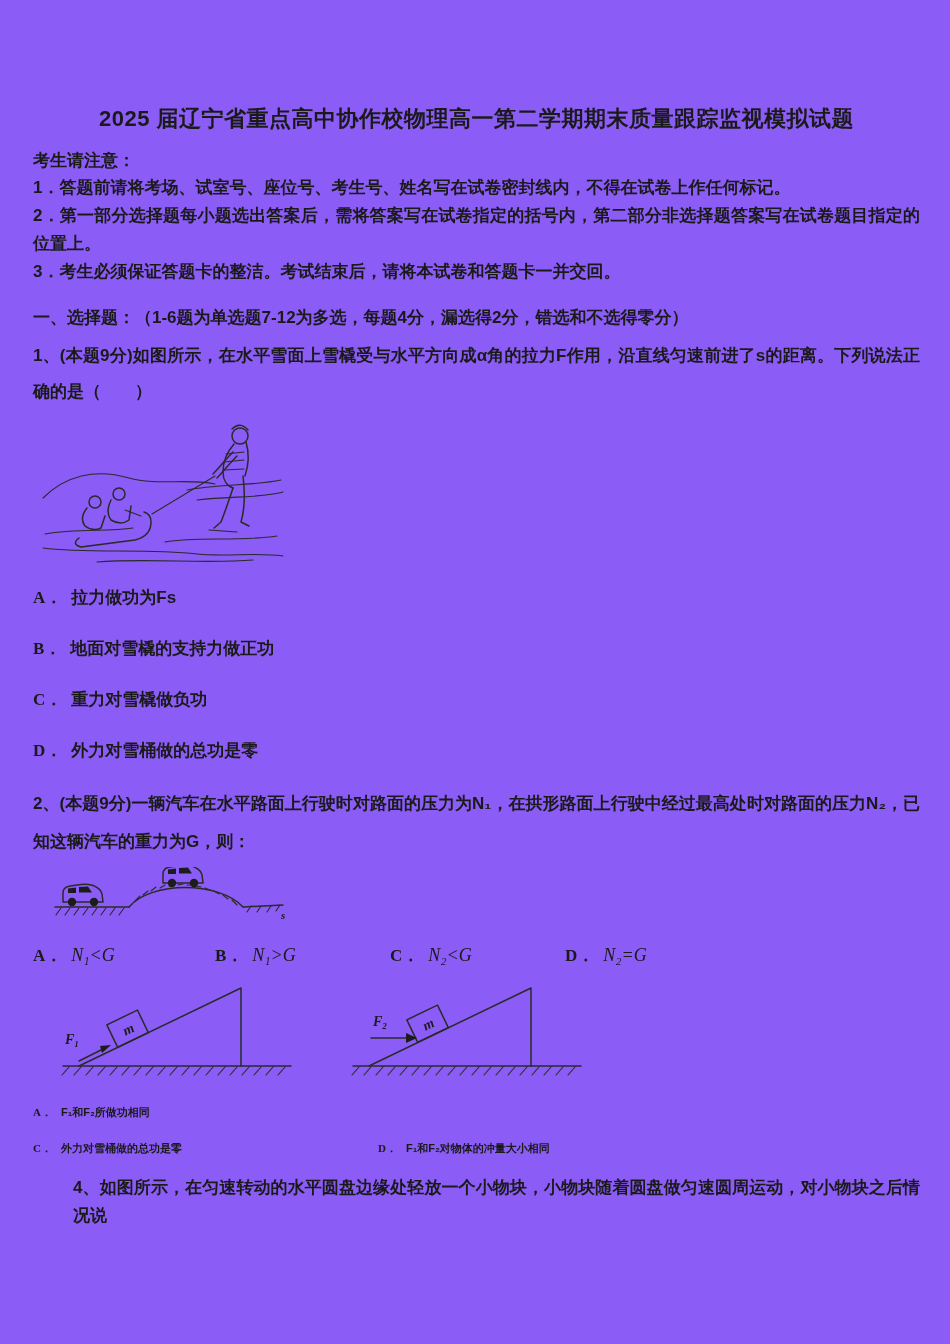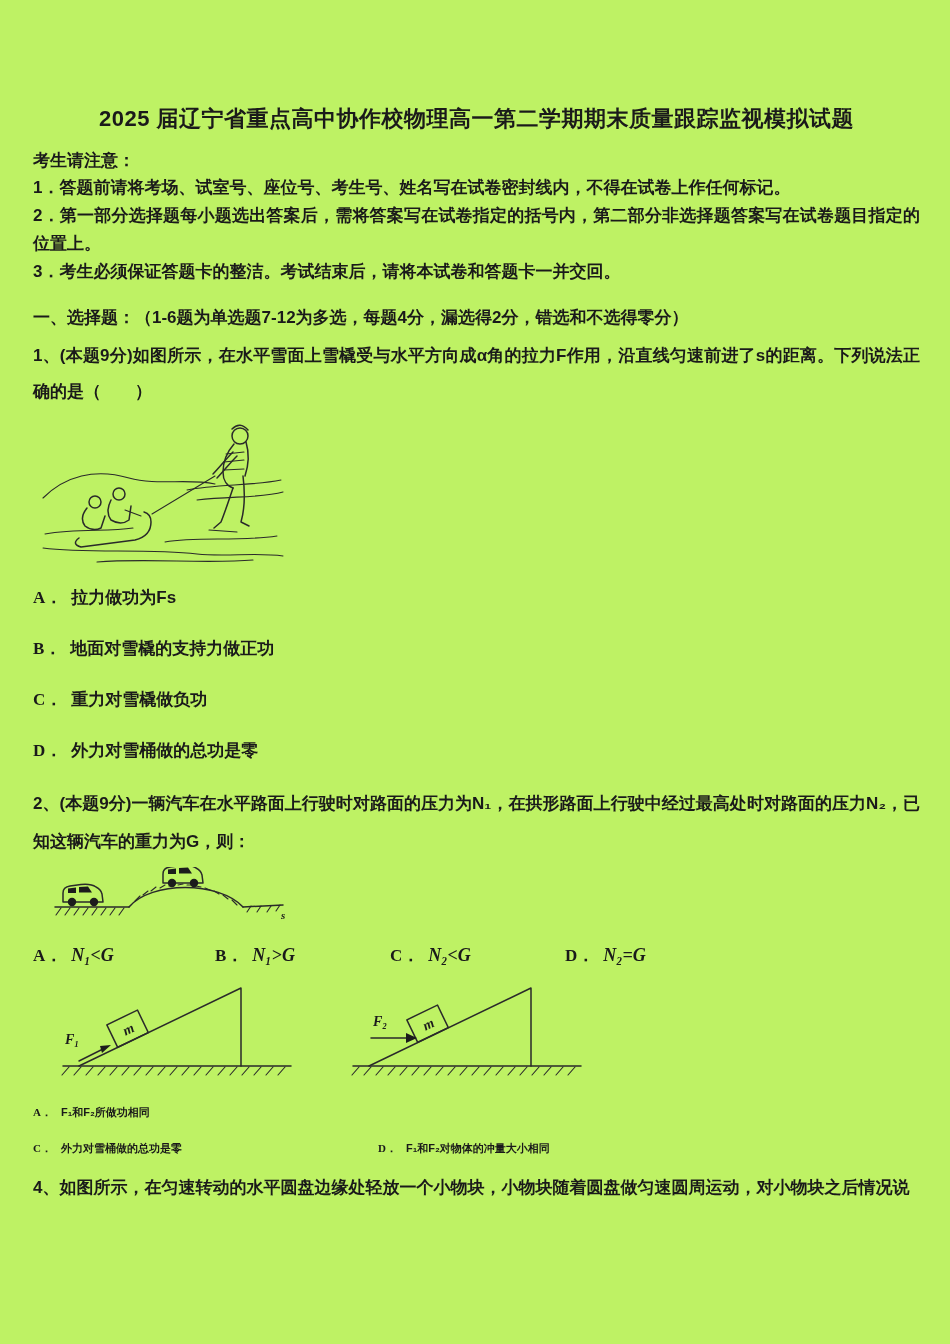--- a/index.html
+++ b/index.html
@@ -1,46 +1,46 @@
 <!DOCTYPE html>
 <html><head>
 <meta charset="utf-8">
 <style>
   html,body{margin:0;padding:0;background:#e8e8e8;}
   .page{
     width:950px;height:1344px;box-sizing:border-box;margin:0 auto;
-    background:#bef264;color:#1a1a1a;overflow:hidden;
+    background:#8b5cf6;color:#1a1a1a;overflow:hidden;
     padding:104px 30px 0 33px;
     font-family:"Liberation Sans","DejaVu Sans",sans-serif;
   }
   .title{
     font-size:22px;font-weight:700;text-align:center;
     line-height:1.35;margin:0 0 14px 0;letter-spacing:.5px;
   }
   .notice-heading{font-size:17px;font-weight:700;line-height:26px;margin:0;}
   .notice-item{font-size:17px;font-weight:600;line-height:28px;margin:0;text-align:justify;}
   .section-header{font-size:17px;font-weight:700;line-height:28px;margin:18px 0 0 0;}
   .stem{font-size:17px;font-weight:600;line-height:36px;margin:0;text-align:justify;}
   .stem.tall{line-height:38px;}
   .stem.short{line-height:28px;}
   .q1-option{font-size:17px;font-weight:600;line-height:34px;}
   .opt-label{font-family:"Liberation Serif","DejaVu Serif",serif;font-weight:700;margin-right:9px;}
-  .formula{font-family:"Liberation Serif","DejaVu Serif",serif;font-style:italic;font-weight:700;font-size:18px;}
+  .formula{font-family:"Liberation Serif","DejaVu Serif",serif;font-style:italic;font-weight:400;font-size:18px;}
   .q2-options{display:flex;margin-top:16px;font-size:17px;font-weight:600;line-height:28px;}
   .q2-opt{width:175px;}
   .q2-opt:first-child{width:182px;}
   .q3-options{margin-top:10px;}
   .q3-row{display:flex;font-size:11px;font-weight:600;line-height:36px;}
   .q3-cell{width:345px;}
   .q3-cell:last-child{width:auto;}
   .fig{display:block;}
   .fig-sled{margin:4px 0 0 4px;}
   .fig-cars{margin:6px 0 0 18px;}
   .fig-inclines{display:flex;gap:50px;margin:2px 0 0 24px;}
-  .mt6{margin-top:6px;} .mt8{margin-top:8px;} .mt10{margin-top:10px;}
+  .mt6{margin-top:6px;} .mt8{margin-top:8px;margin-left:40px;} .mt10{margin-top:10px;}
   svg{stroke-linecap:round;stroke-linejoin:round;}
   .ink{stroke:#2a2a2a;fill:none;stroke-width:1.5;}
   .ink-thin{stroke:#2a2a2a;fill:none;stroke-width:1.1;}
   .ink-fill{fill:#1c1c1c;stroke:none;}
   .svg-label{font-family:"Liberation Serif","DejaVu Serif",serif;font-style:italic;font-weight:700;fill:#1c1c1c;stroke:none;}
 </style>
 </head>
 <body>
 
 <div class="page">

